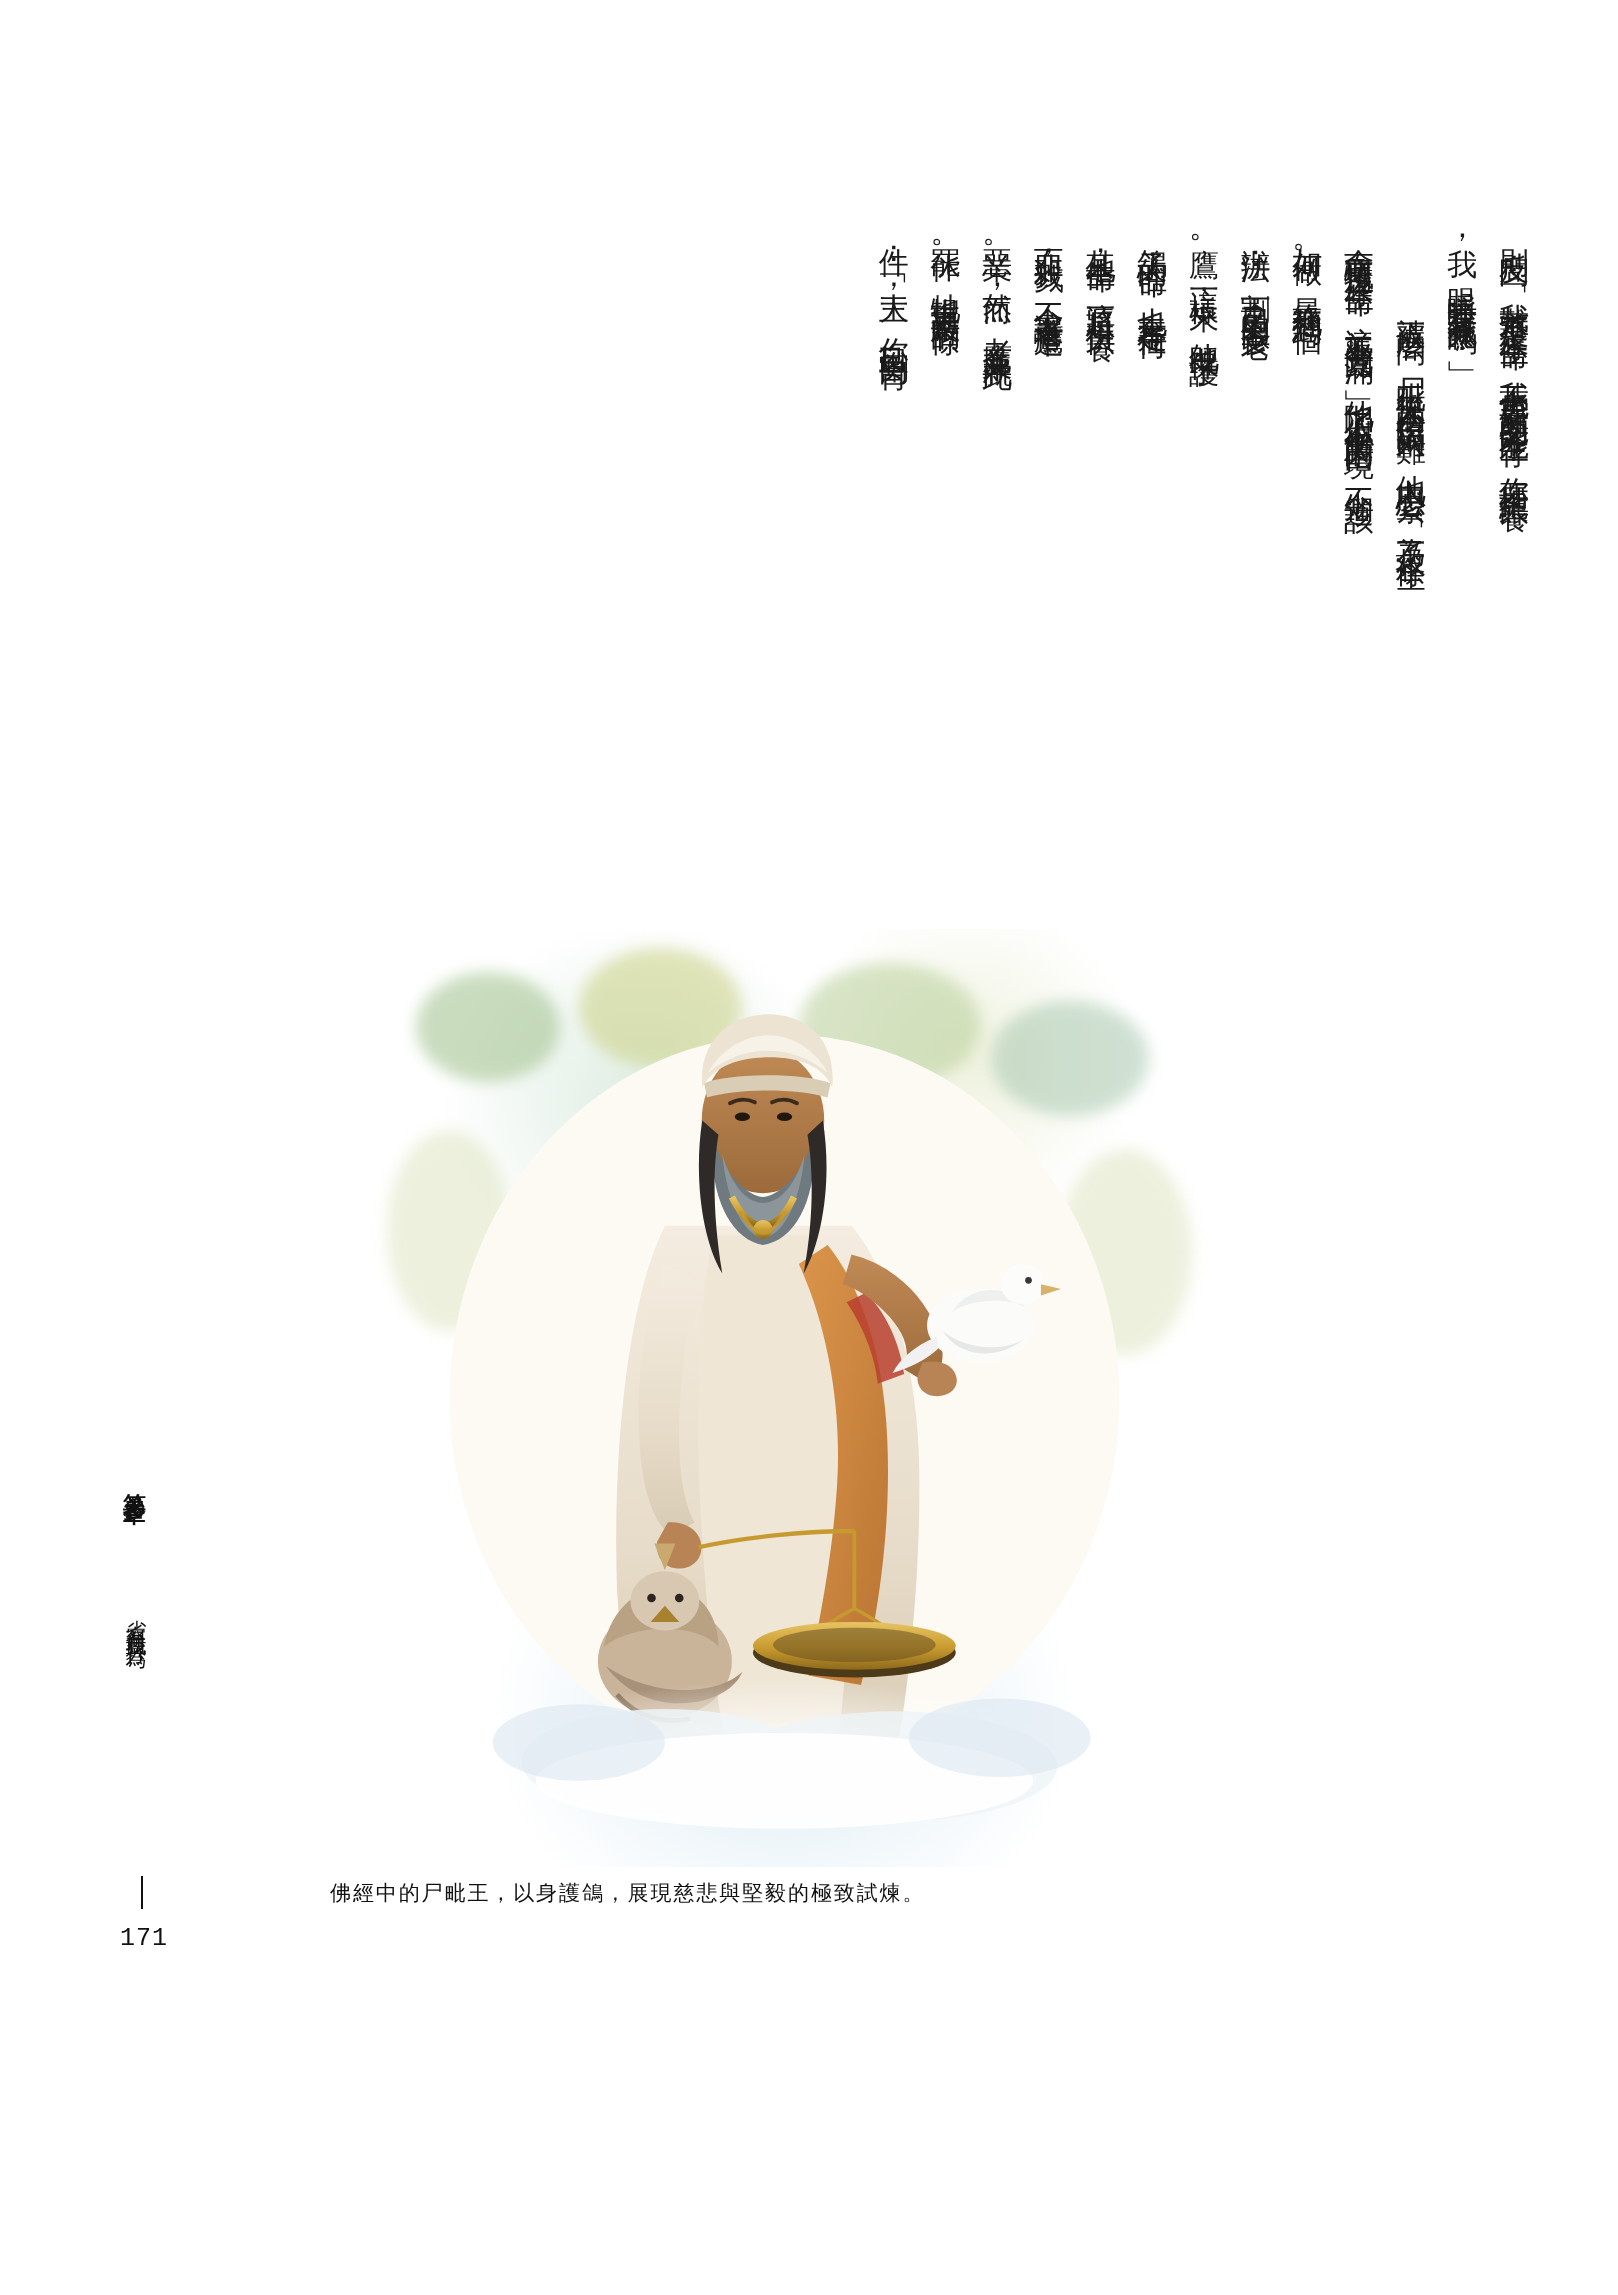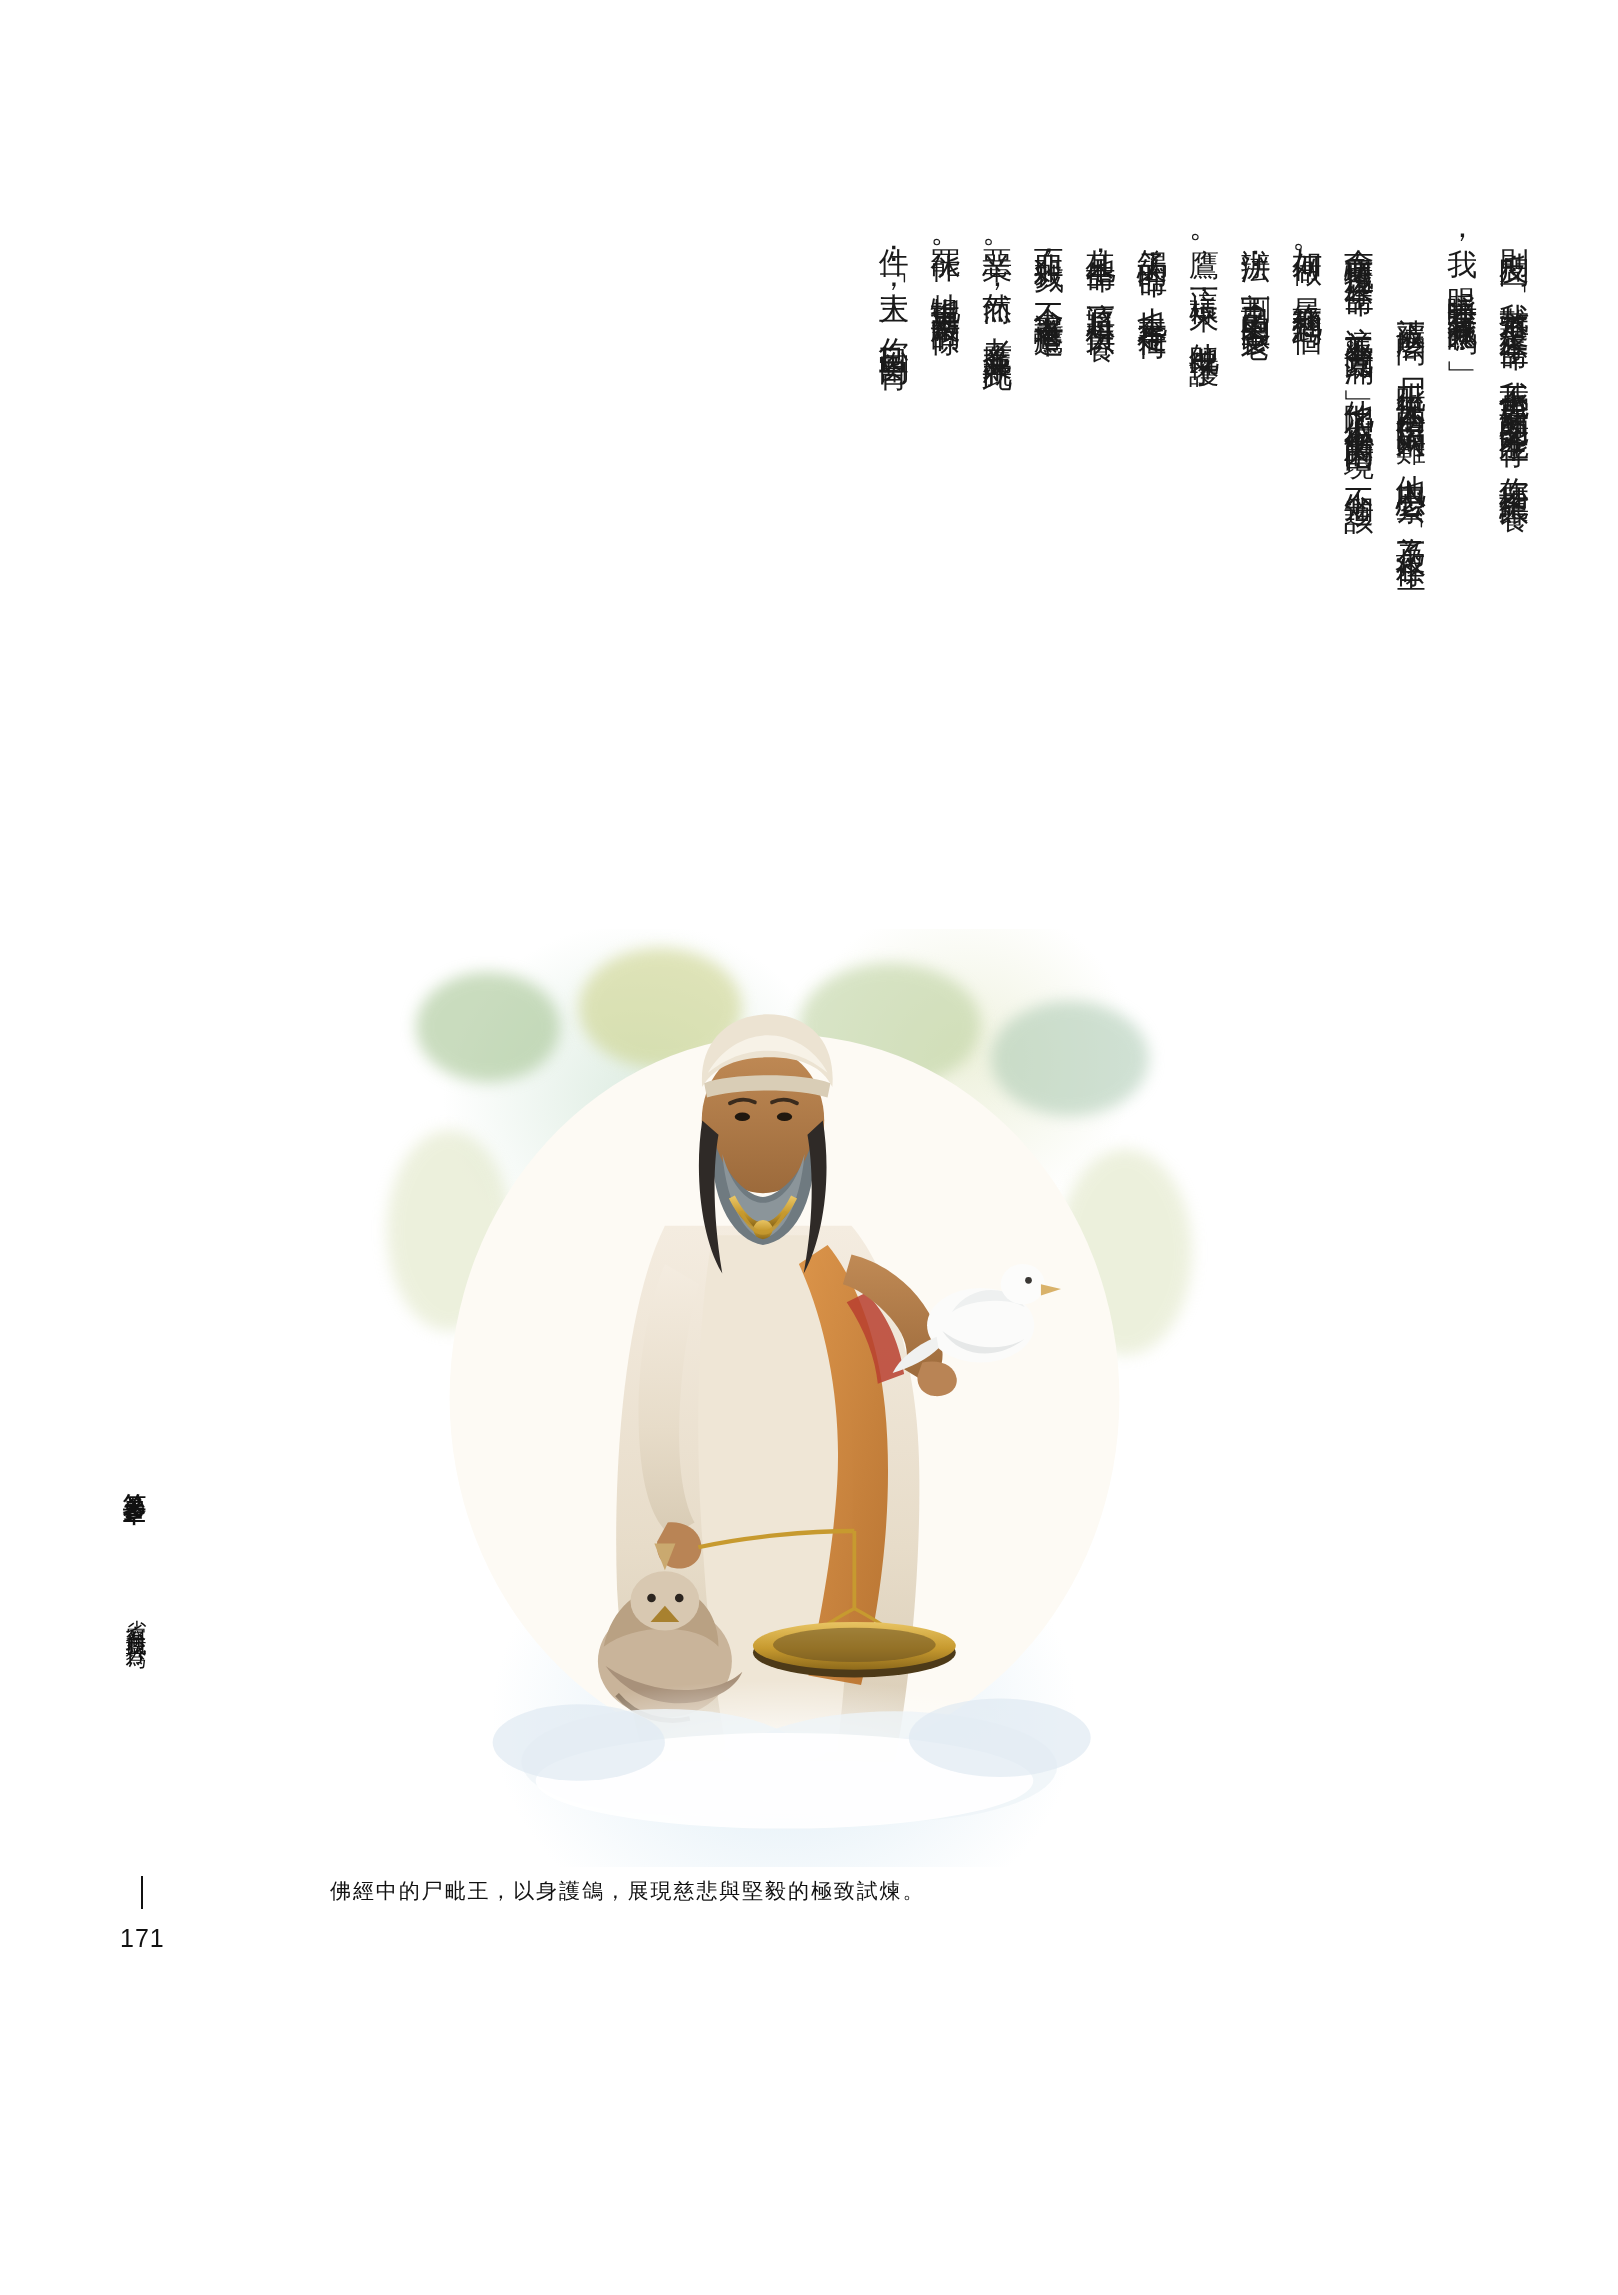--- a/index.html
+++ b/index.html
@@ -72,21 +72,21 @@
     filter: blur(7.7px);
     opacity: .55;
   }
 
   
   #figure-caption {
     position: absolute;
     left: 0px;
     top: 948px;
     width: 670px;
-    font-family: Liberation Mono, monospace;
+    font-family: Liberation Serif, serif;
     font-size: 21px;
     line-height: 1.55;
     letter-spacing: 1.9px;
     color: #111;
   }
 
   
   #footer {
     position: absolute;
     left: 120px;
@@ -116,21 +116,21 @@
     color: #111;
     margin-top: 129px;
     position: absolute;
     left: 1.9px;
     top: 0;
   }
   #page-number {
     position: absolute;
     left: 0px;
     top: 450px;
-    font-family: Liberation Sans, sans-serif;
+    font-family: Liberation Mono, monospace;
     font-size: 25px;
     letter-spacing: 1px;
     color: #111;
   }
   .rule {
     position: absolute;
     left: 21px;
     top: 402px;
     width: 1.9px;
     height: 33px;

